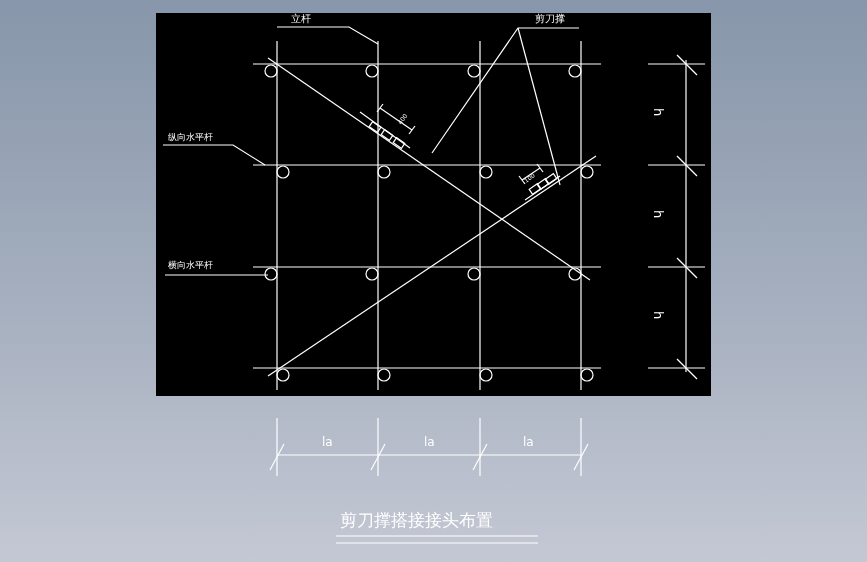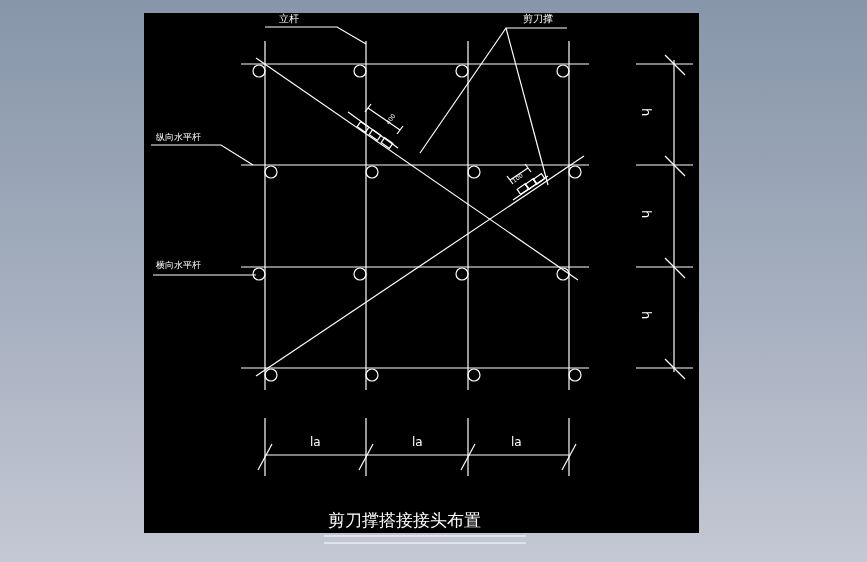--- a/index.html
+++ b/index.html
@@ -2,21 +2,21 @@
 <html><head>
 <meta charset="utf-8">
 <style>
   html, body { margin:0; padding:0; }
   body {
     width:867px; height:562px; overflow:hidden; position:relative;
     background: linear-gradient(to bottom, #8796aa 0%, #a3adbd 50%, #c4c8d4 100%);
     font-family: "DejaVu Sans", sans-serif;
   }
   #canvas {
-    position:absolute; left:144px; top:13px; width:555px; height:520px;
+    position:absolute; left:156px; top:13px; width:555px; height:383px;
     background:#000;
     text-align:center;
   }
   #drawing { position:absolute; left:0; top:0; }
   .lbl { fill:#ffffff; font-family:"DejaVu Sans", sans-serif; }
 </style>
 </head>
 <body>
 
 <div id="canvas">

